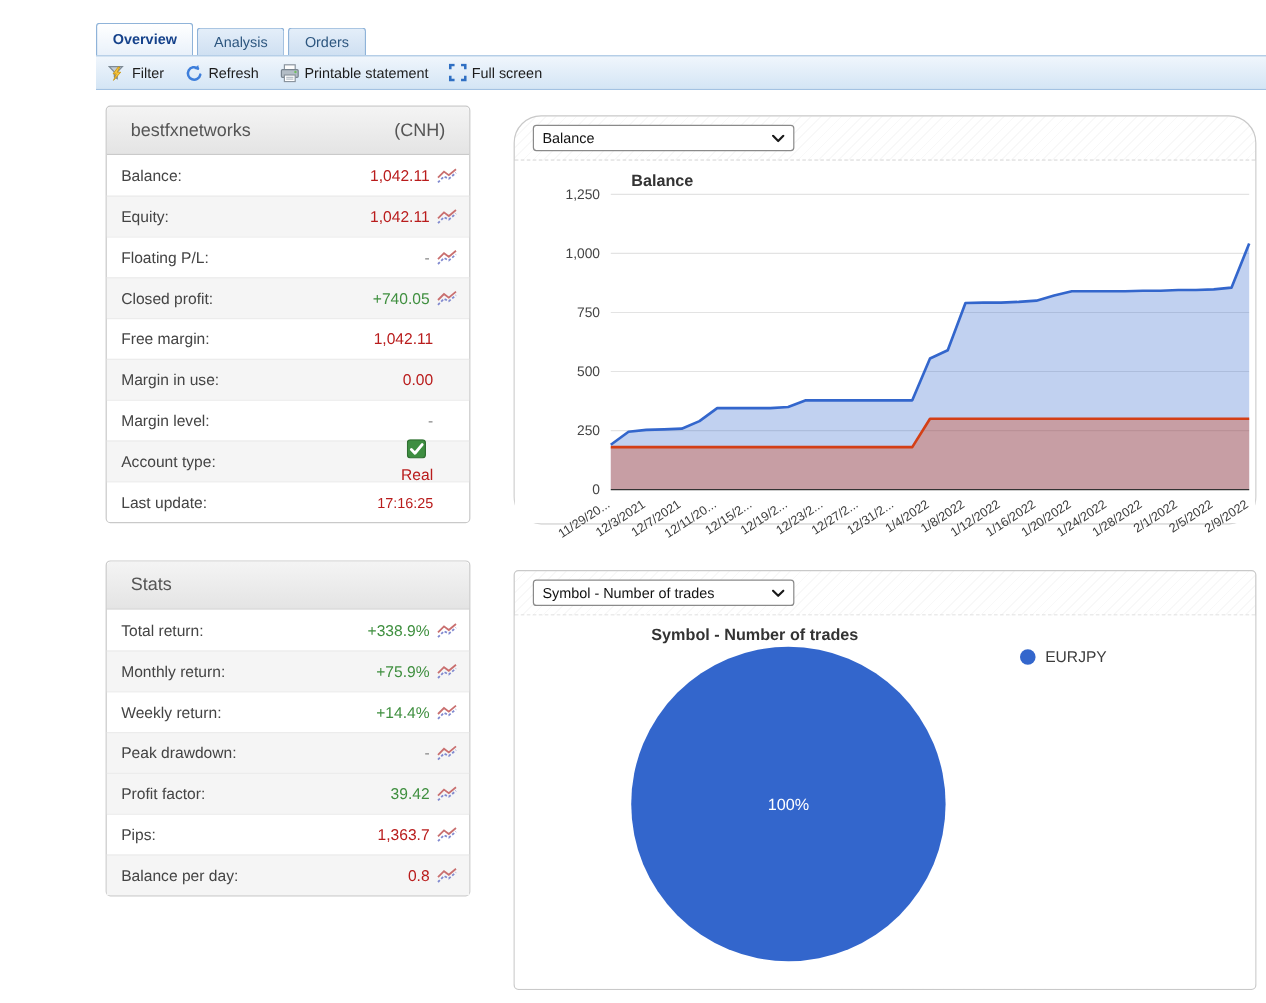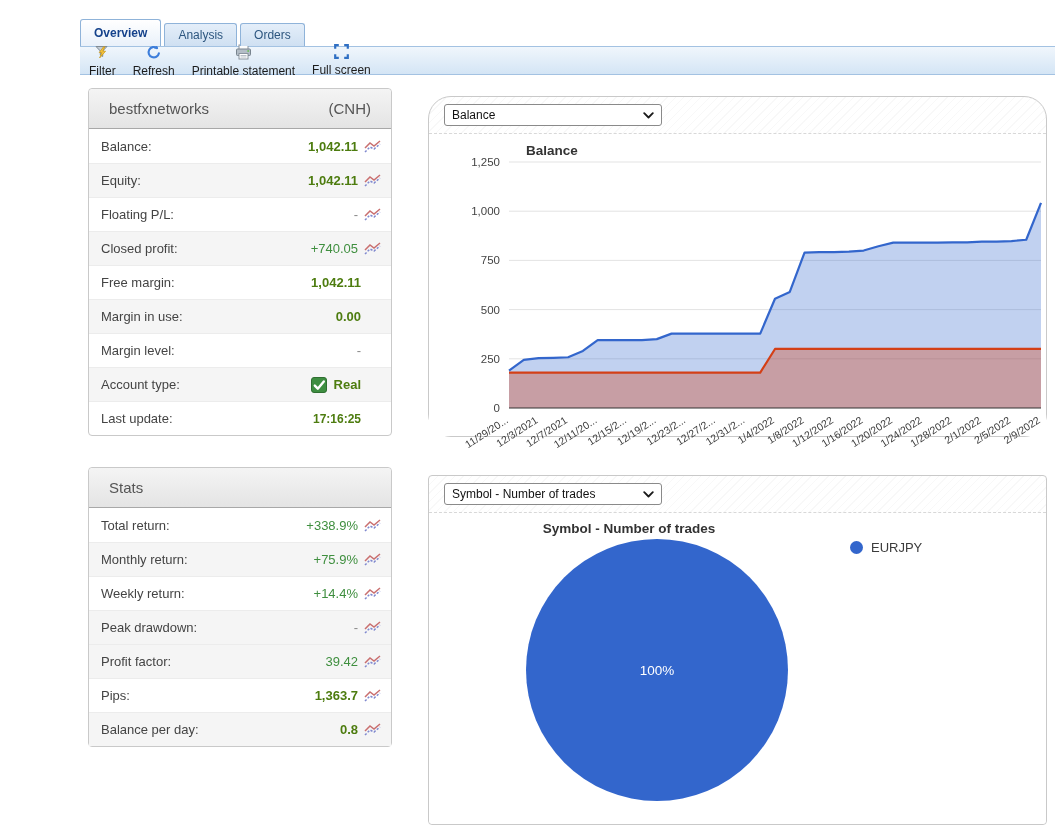--- a/index.html
+++ b/index.html
@@ -11,36 +11,36 @@
   .tabs { position:absolute; left:80px; top:19px; height:27px; display:flex; align-items:flex-end; z-index:3; }
   .tab { border:1px solid #8fb3d9; border-bottom:none; border-radius:3px 3px 0 0; padding:0 13px;
          margin-right:3px; display:flex; align-items:center; font-size:12px; cursor:pointer; }
   .tab.active { height:27px; background:linear-gradient(#ffffff,#e9f1fa); color:#15428b; font-weight:bold; }
   .tab:not(.active) { height:23px; background:linear-gradient(#e4eef9,#cfe0f2); color:#2d567f; }
 
   
   .toolbar { position:absolute; left:80px; top:46px; width:975px; height:29px;
              background:linear-gradient(#f0f6fc,#d4e5f5); border-top:1px solid #a3c2e2; border-bottom:1px solid #a3c2e2;
              display:flex; align-items:center; padding-left:9px; gap:17px; font-size:12px; color:#1c1c1c; }
-  .tb-item { display:flex; align-items:center; gap:4px; cursor:pointer;flex-direction:column; }
+  .tb-item { display:flex; align-items:center; gap:4px; cursor:pointer; }
   .tb-item svg { display:block; }
 
   
   .panel { position:absolute; background:#fff; border:1px solid #c9c9c9; border-radius:4px; }
   .panel-head { height:40px; display:flex; align-items:center; justify-content:space-between; padding:0 20px;
                 background:linear-gradient(#f4f4f4,#e4e4e4); border-bottom:1px solid #a8a8a8;
                 border-radius:4px 4px 0 0; color:#555; font-size:15px; }
   .panel-row { height:34px; display:flex; align-items:center; justify-content:space-between;
                padding:0 9px 0 12px; font-size:13px; color:#444; }
   .panel-row + .panel-row { border-top:1px solid #ececec; }
   .panel-row.alt { background:#f5f5f5; }
   .row-right { display:flex; align-items:center; gap:6px; }
   .row-value { font-size:13px; }
   .row-value.small { font-size:12px; }
-  .tone-dark { color:#4d7c0f;font-weight:bold; } .tone-green { color:#3f8f3f; } .tone-muted { color:#888; }
+  .tone-dark { color:#b91c1c; } .tone-green { color:#3f8f3f; } .tone-muted { color:#888; }
   .no-icon-pad { margin-right:21px; }
   .chart-ico { width:18px; height:13px; display:flex; cursor:pointer; }
   .cb { width:17px; height:16px; display:flex; }
 
   
   .chart-panel { background-color:#fff;
     background-image:repeating-linear-gradient(135deg, rgba(120,120,120,0.05) 0 1px, transparent 1px 6px); }
   .select-row { height:37px; display:flex; align-items:center; padding-left:15px; border-bottom:1px dashed #d8d8d8; }
   .fake-select { width:218px; height:22px; background:#fff; border:1px solid #8a8a8a; border-radius:3px;
                  display:flex; align-items:center; justify-content:space-between; padding:0 7px;
@@ -182,21 +182,21 @@
           </span>
         </div>
         <div class="panel-row">
           <span class="row-label">Margin level:</span>
           <span class="row-right">
             <span class="row-value tone-muted no-icon-pad">-</span>
           </span>
         </div>
         <div class="panel-row alt">
           <span class="row-label">Account type:</span>
-          <span class="row-right" style="margin-right: 21px;">
+          <span class="row-right" style="margin-right: 21px; flex-direction: column;">
             <span class="cb">
               <svg width="17" height="16" viewBox="0 0 17 16">
                 <rect x="0.5" y="0.5" width="15" height="15" rx="2.5" fill="#3e8e41" stroke="#2f6f31"></rect>
                 <path d="M3.8 8.6l3 3.1 6-7.2" fill="none" stroke="#fff" stroke-width="2.4" stroke-linecap="round" stroke-linejoin="round"></path>
               </svg>
             </span>
             <span class="row-value tone-dark">Real</span>
           </span>
         </div>
         <div class="panel-row">

